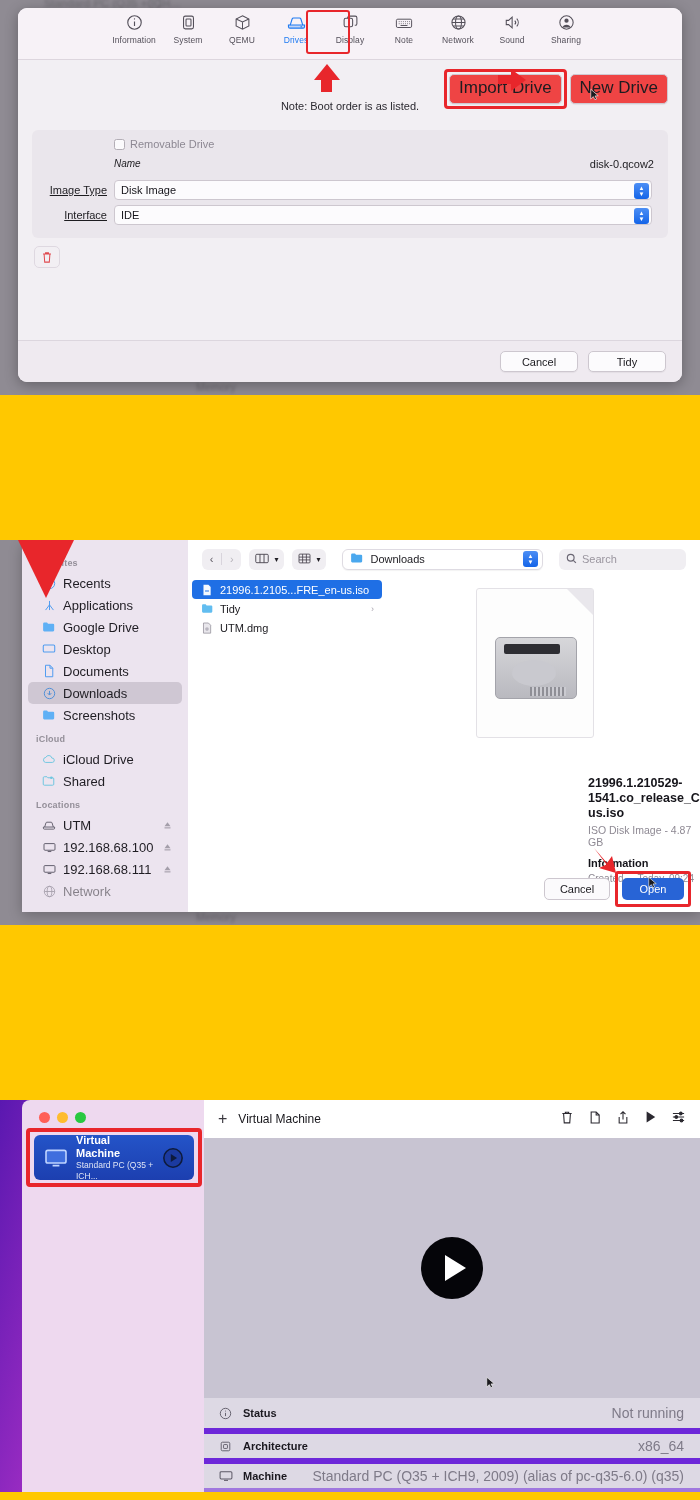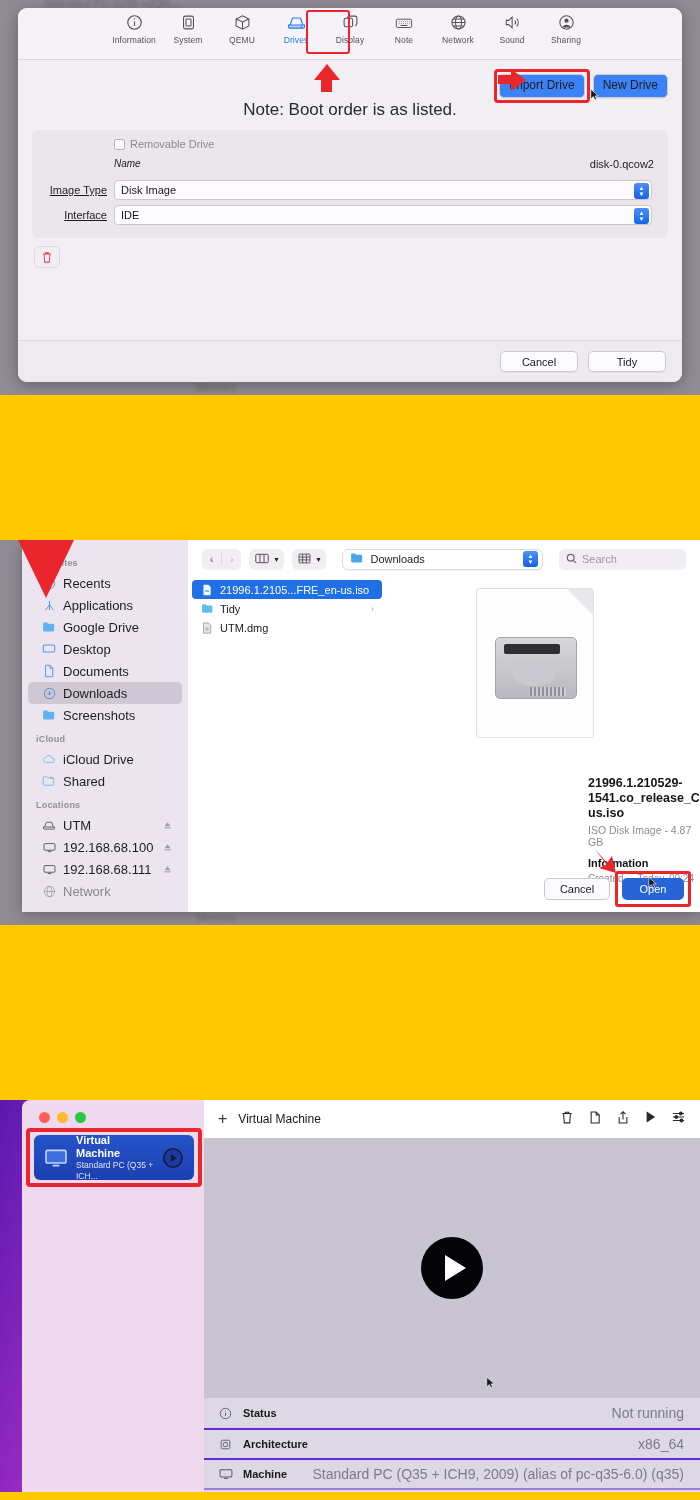--- a/index.html
+++ b/index.html
@@ -43,32 +43,32 @@
   .tb-item .ic { height: 19px; display: flex; align-items: center; justify-content: center; }
   .tb-item .lb { font-size: 8.5px; letter-spacing: .1px; }
   .tb-item.active { color: #1f7bf2; }
   .tb-sel-box {
     position: absolute; left: 288px; top: 2px; width: 44px; height: 44px;
     border: 2.6px solid #E8262B; border-radius: 3px; pointer-events: none;
   }
   .content { position: relative; height: 322px; }
   .btn-row { position: absolute; right: 14px; top: 14px; display: flex; gap: 8px; align-items: center; }
   .mini-btn {
-    background: #3b82f6; border: 1px solid #cfc9d1; border-radius: 5px;
-    font-size: 12px; color: #1d1c20; padding: 4px 9px 5px; line-height: 1.1;
+    background: #ef4444; border: 1px solid #cfc9d1; border-radius: 5px;
+    font-size: 17px; color: #1d1c20; padding: 4px 9px 5px; line-height: 1.1;
     box-shadow: 0 1px 1px rgba(0,0,0,.06); white-space: nowrap;
   }
   .import-wrap { position: relative; }
   .import-hl {
     position: absolute; left: -5px; top: -5px; right: -5px; bottom: -5px;
     border: 3px solid #E8262B; border-radius: 4px; pointer-events: none;
   }
   .note {
     position: absolute; top: 40px; left: 0; right: 0; text-align: center;
-    font-size: 17px; color: #2b2930;
+    font-size: 11px; color: #2b2930;
   }
   .form-card {
     position: absolute; left: 14px; top: 70px; width: 636px; height: 108px;
     background: #eae6ec; border-radius: 6px;
   }
   .row { position: absolute; left: 0; right: 6px; display: flex; align-items: center; }
   .row-label {
     width: 82px; text-align: right; font-size: 11px; color: #1d1c20;
     padding-right: 7px;
     text-decoration: underline;
@@ -268,21 +268,21 @@
     display: flex; align-items: center; justify-content: center;
   }
   .big-play .tri {
     width: 0; height: 0; border-top: 13px solid transparent; border-bottom: 13px solid transparent;
     border-left: 21px solid #fff; margin-left: 6px;
   }
   .stage-cursor { position: absolute; left: 282px; top: 238px; }
   .utm-details { position: absolute; left: 0; right: 0; top: 298px; bottom: 0; background: #ddd9e4; }
   .d-row {
     height: 30px; display: flex; align-items: center; padding: 0 16px 0 14px; gap: 10px;
-    border-top: 2px solid #6d28d9;
+    border-top: 6px solid #6d28d9;
   }
   .d-row:first-child { border-top: none; }
   .d-ic { width: 15px; display: flex; align-items: center; justify-content: center; color: #5c5866; }
   .d-lb { font-size: 11px; font-weight: bold; color: #1a181f; }
   .d-val { margin-left: auto; font-size: 14px; color: #7e7a88; }
   .d-row.cut { opacity: .55; }
 </style>
 </head>
 <body>
 

